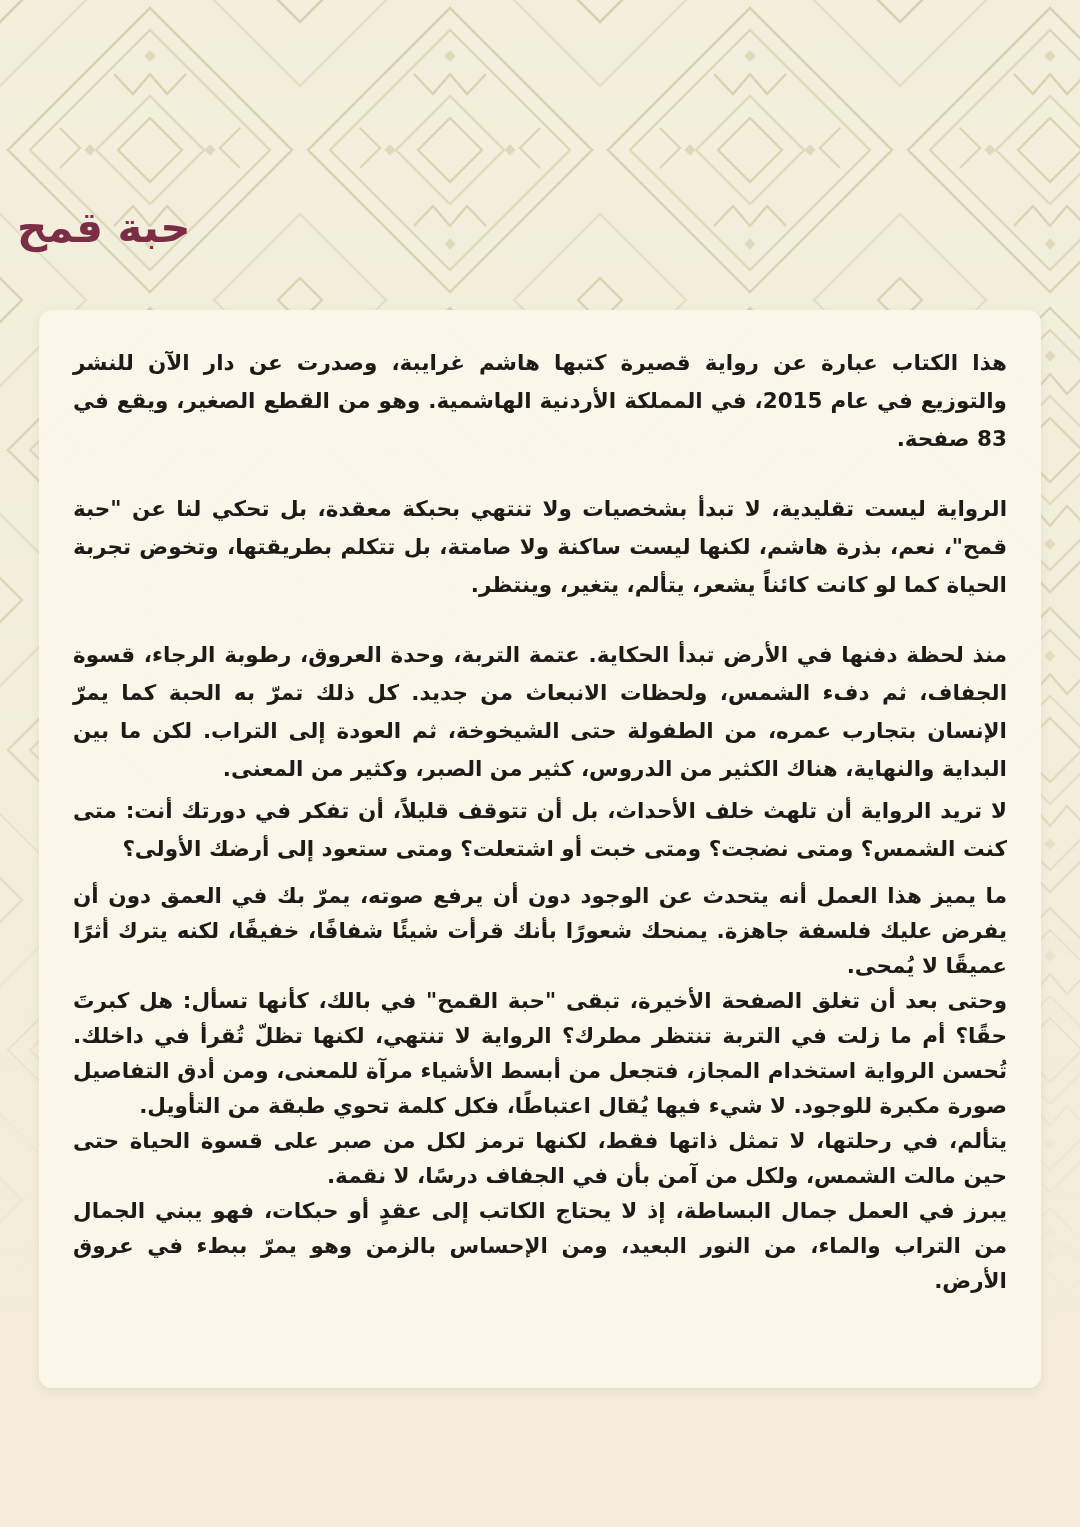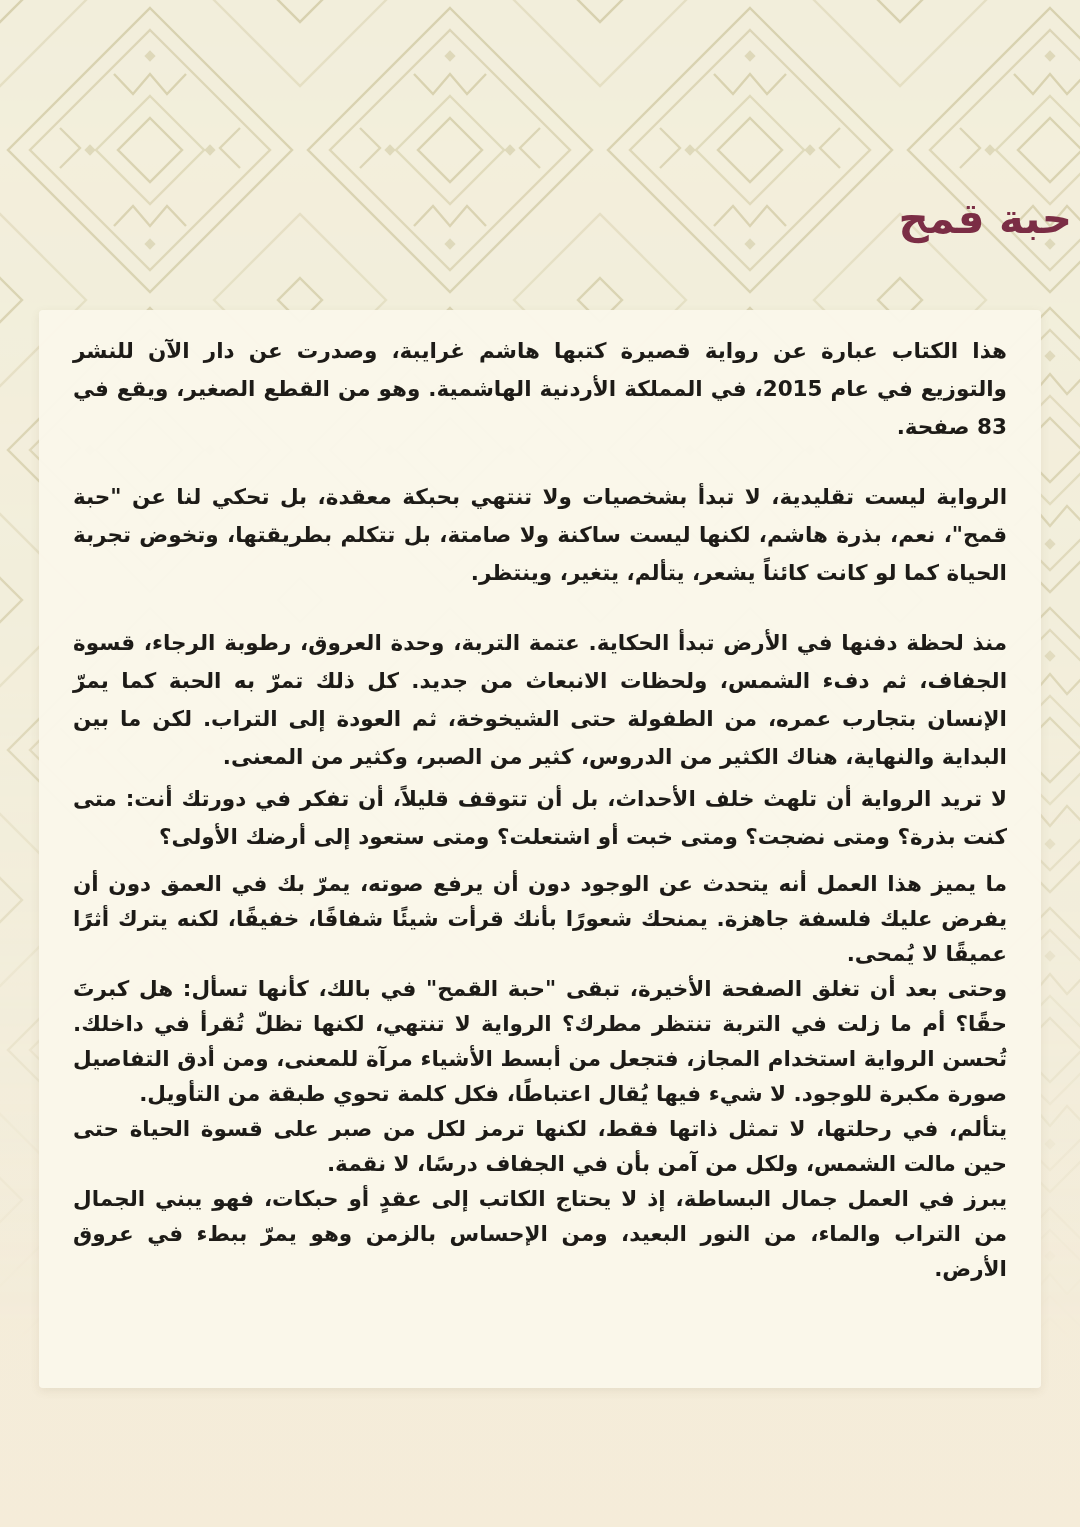--- a/index.html
+++ b/index.html
@@ -20,37 +20,37 @@
     width: 1080px;
     height: 1527px;
     display: block;
     pointer-events: none;
   }
   .page-title {
     position: absolute;
     top: 186px;
     left: 0;
     right: 0;
-    margin: 8px;
-    text-align: right;
+    margin: 17px;
+    text-align: left;
     font-size: 42px;
     font-weight: bold;
     color: #7b2d45;
     letter-spacing: 0;
   }
   .content-card {
     position: absolute;
     top: 310px;
     left: 39px;
     width: 1002px;
     height: 1078px;
     box-sizing: border-box;
     background: rgba(250, 247, 234, 0.97);
-    border-radius: 4px;
-    padding: 22px 34px;
+    border-radius: 13px;
+    padding: 34px 34px;
     box-shadow: 0 3px 10px rgba(110, 90, 50, 0.10);
   }
   .para {
     margin: 0;
     direction: rtl;
     text-align: justify;
     color: #1d1b17;
     font-size: 21.5px;
     font-weight: bold;
     line-height: 38px;
@@ -109,18 +109,18 @@
   </defs>
   <rect width="1080" height="1527" fill="url(#tile)" mask="url(#fadeMask)"></rect>
 </svg>
 
 <h1 class="page-title">حبة قمح</h1>
 
 <main class="content-card">
   <p class="para">هذا الكتاب عبارة عن رواية قصيرة كتبها هاشم غرايبة، وصدرت عن دار الآن للنشر والتوزيع في عام 2015، في المملكة الأردنية الهاشمية. وهو من القطع الصغير، ويقع في 83 صفحة.</p>
   <p class="para gap-lg">الرواية ليست تقليدية، لا تبدأ بشخصيات ولا تنتهي بحبكة معقدة، بل تحكي لنا عن "حبة قمح"، نعم، بذرة هاشم، لكنها ليست ساكنة ولا صامتة، بل تتكلم بطريقتها، وتخوض تجربة الحياة كما لو كانت كائناً يشعر، يتألم، يتغير، وينتظر.</p>
   <p class="para gap-lg">منذ لحظة دفنها في الأرض تبدأ الحكاية. عتمة التربة، وحدة العروق، رطوبة الرجاء، قسوة الجفاف، ثم دفء الشمس، ولحظات الانبعاث من جديد. كل ذلك تمرّ به الحبة كما يمرّ الإنسان بتجارب عمره، من الطفولة حتى الشيخوخة، ثم العودة إلى التراب. لكن ما بين البداية والنهاية، هناك الكثير من الدروس، كثير من الصبر، وكثير من المعنى.</p>
-  <p class="para gap-sm">لا تريد الرواية أن تلهث خلف الأحداث، بل أن تتوقف قليلاً، أن تفكر في دورتك أنت: متى كنت بذرة؟ ومتى نضجت؟ ومتى خبت أو اشتعلت؟ ومتى ستعود إلى أرضك الأولى؟</p>
+  <p class="para gap-sm">لا تريد الرواية أن تلهث خلف الأحداث، بل أن تتوقف قليلاً، أن تفكر في دورتك أنت: متى كنت الشمس؟ ومتى نضجت؟ ومتى خبت أو اشتعلت؟ ومتى ستعود إلى أرضك الأولى؟</p>
   <p class="para gap-md tight">ما يميز هذا العمل أنه يتحدث عن الوجود دون أن يرفع صوته، يمرّ بك في العمق دون أن يفرض عليك فلسفة جاهزة. يمنحك شعورًا بأنك قرأت شيئًا شفافًا، خفيفًا، لكنه يترك أثرًا عميقًا لا يُمحى.</p>
   <p class="para tight">وحتى بعد أن تغلق الصفحة الأخيرة، تبقى "حبة القمح" في بالك، كأنها تسأل: هل كبرتَ حقًا؟ أم ما زلت في التربة تنتظر مطرك؟ الرواية لا تنتهي، لكنها تظلّ تُقرأ في داخلك. تُحسن الرواية استخدام المجاز، فتجعل من أبسط الأشياء مرآة للمعنى، ومن أدق التفاصيل صورة مكبرة للوجود. لا شيء فيها يُقال اعتباطًا، فكل كلمة تحوي طبقة من التأويل.</p>
   <p class="para tight">يتألم، في رحلتها، لا تمثل ذاتها فقط، لكنها ترمز لكل من صبر على قسوة الحياة حتى حين مالت الشمس، ولكل من آمن بأن في الجفاف درسًا، لا نقمة.</p>
   <p class="para tight">يبرز في العمل جمال البساطة، إذ لا يحتاج الكاتب إلى عقدٍ أو حبكات، فهو يبني الجمال من التراب والماء، من النور البعيد، ومن الإحساس بالزمن وهو يمرّ ببطء في عروق الأرض.</p>
 </main>
 
 </body></html>

